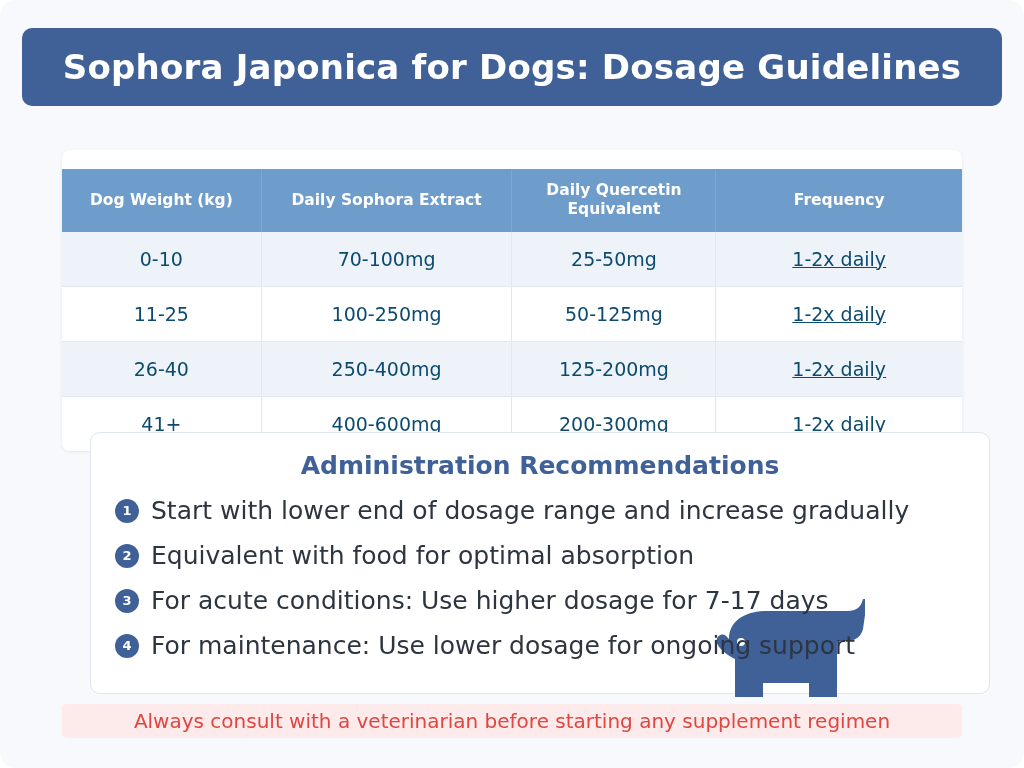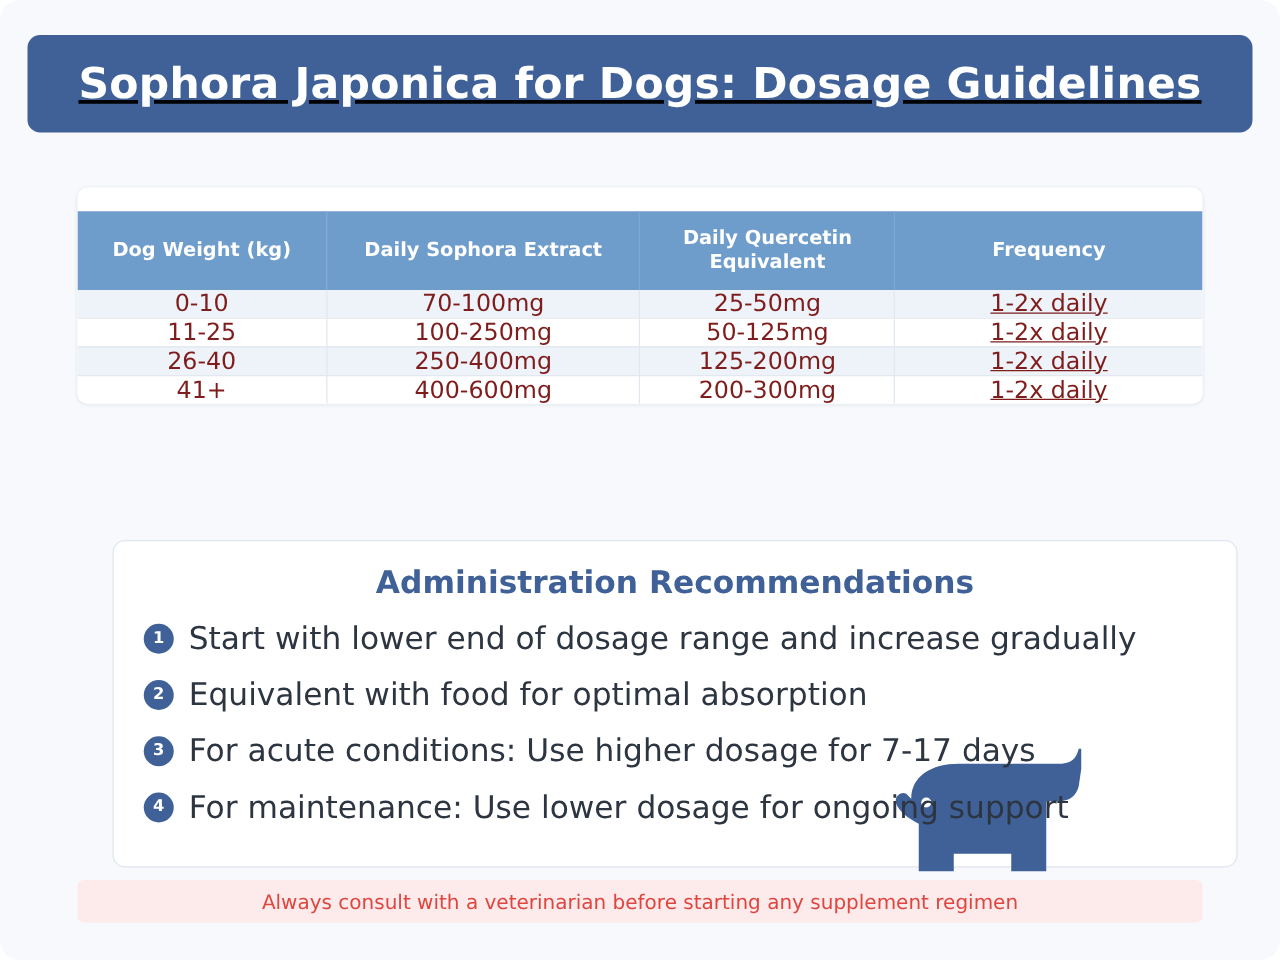--- a/index.html
+++ b/index.html
@@ -26,21 +26,20 @@
     position: absolute;
     left: 22px;
     top: 28px;
     width: 980px;
     height: 78px;
     background: #3f6198;
     border-radius: 10px;
     display: flex;
     align-items: center;
     justify-content: center;
-    text-decoration: underline;
   }
   .header-title {
     color: #ffffff;
     font-size: 34px;
     font-weight: bold;
     letter-spacing: 0.2px;
     text-align: center;
   }
 
   
@@ -66,23 +65,23 @@
     font-size: 15.5px;
     font-weight: bold;
     padding: 12px 6px;
     line-height: 1.25;
     text-align: center;
     border-right: 1px solid #7fa8d2;
   }
   thead th:last-child { border-right: none; }
   tbody td {
     font-size: 19px;
-    color: #7f1d1d;
-    text-align: center;
-    padding: 0 6px;
+    color: #0c4a6e;
+    text-align: center;
+    padding: 16px 6px;
     border-right: 1px solid #e2e8f0;
     border-bottom: 1px solid #e2e8f0;
   }
   tbody td:last-child { border-right: none; text-decoration: underline; }
   tbody tr:last-child td { border-bottom: none; }
   tbody tr.alt td { background: #eef3f9; }
   tbody tr.plain td { background: #ffffff; }
 
   
   .rec-card {
@@ -154,21 +153,21 @@
     width: 900px;
     height: 34px;
     background: #fdeaea;
     border-radius: 5px;
     display: flex;
     align-items: center;
     justify-content: center;
   }
   .footer-text {
     color: #e0453f;
-    font-size: 16px;
+    font-size: 20px;
   }
 </style>
 </head>
 <body>
 
 <div class="page">
 
   <div class="header">
     <div class="header-title">Sophora Japonica for Dogs: Dosage Guidelines</div>
   </div>

